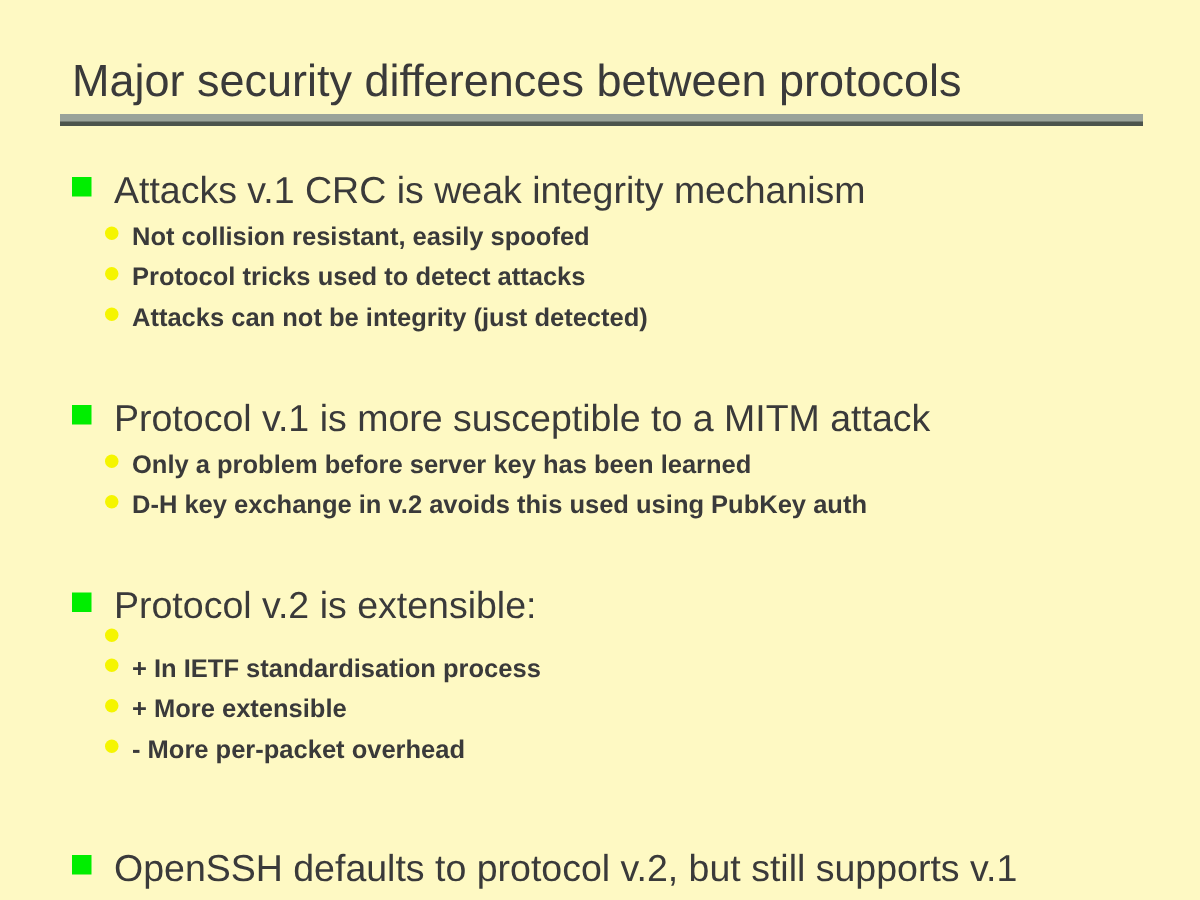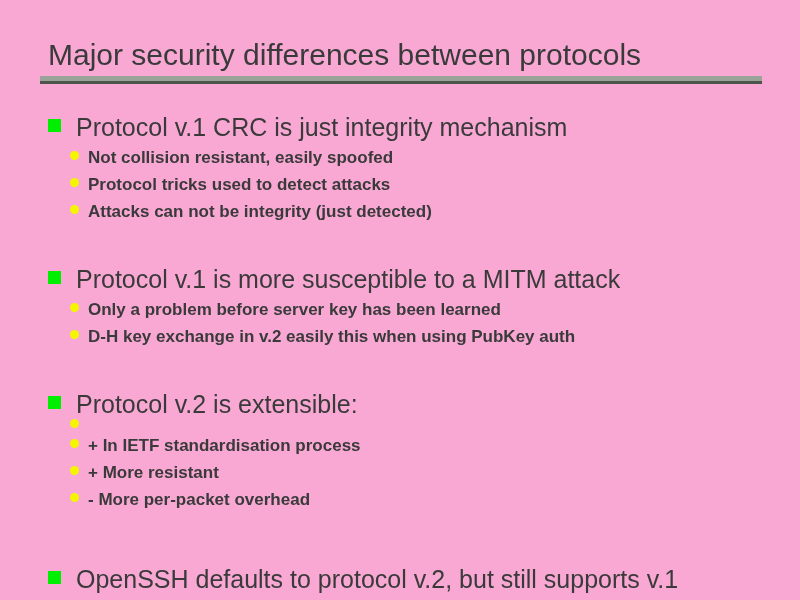--- a/index.html
+++ b/index.html
@@ -12,21 +12,21 @@
     height: 600px;
     background: #f6faf6;
     font-family: "Liberation Sans", sans-serif;
     overflow: hidden;
   }
 
   #slide {
     position: relative;
     width: 800px;
     height: 600px;
-    background: #f9a8d4;
+    background: #fef9c3;
     box-sizing: border-box;
   }
 
   
   #title-block {
     position: absolute;
     left: 40px;
     top: 38px;
     width: 722px;
   }
@@ -118,21 +118,21 @@
   <div id="title-block">
     <div id="slide-title">Major security differences between protocols</div>
     <div id="title-rule"></div>
   </div>
 
   <div id="body-block">
 
     <div class="group">
       <div class="l1">
         <span class="l1-bullet"></span>
-        <span class="l1-text">Protocol v.1 CRC is just integrity mechanism</span>
+        <span class="l1-text">Attacks v.1 CRC is weak integrity mechanism</span>
       </div>
       <div class="l2">
         <span class="l2-bullet"></span>
         <span class="l2-text">Not collision resistant, easily spoofed</span>
       </div>
       <div class="l2">
         <span class="l2-bullet"></span>
         <span class="l2-text">Protocol tricks used to detect attacks</span>
       </div>
       <div class="l2">
@@ -147,41 +147,41 @@
       <div class="l1">
         <span class="l1-bullet"></span>
         <span class="l1-text">Protocol v.1 is more susceptible to a MITM attack</span>
       </div>
       <div class="l2">
         <span class="l2-bullet"></span>
         <span class="l2-text">Only a problem before server key has been learned</span>
       </div>
       <div class="l2">
         <span class="l2-bullet"></span>
-        <span class="l2-text">D-H key exchange in v.2 easily this when using PubKey auth</span>
+        <span class="l2-text">D-H key exchange in v.2 avoids this used using PubKey auth</span>
       </div>
     </div>
 
     <div class="spacer-sm"></div>
 
     <div class="group">
       <div class="l1">
         <span class="l1-bullet"></span>
         <span class="l1-text">Protocol v.2 is extensible:</span>
       </div>
       <div class="l2">
         <span class="l2-bullet"></span>
       </div>
       <div class="l2">
         <span class="l2-bullet"></span>
         <span class="l2-text">+ In IETF standardisation process</span>
       </div>
       <div class="l2">
         <span class="l2-bullet"></span>
-        <span class="l2-text">+ More resistant</span>
+        <span class="l2-text">+ More extensible</span>
       </div>
       <div class="l2">
         <span class="l2-bullet"></span>
         <span class="l2-text">- More per-packet overhead</span>
       </div>
     </div>
 
     <div class="spacer-lg"></div>
 
     <div class="group last">

